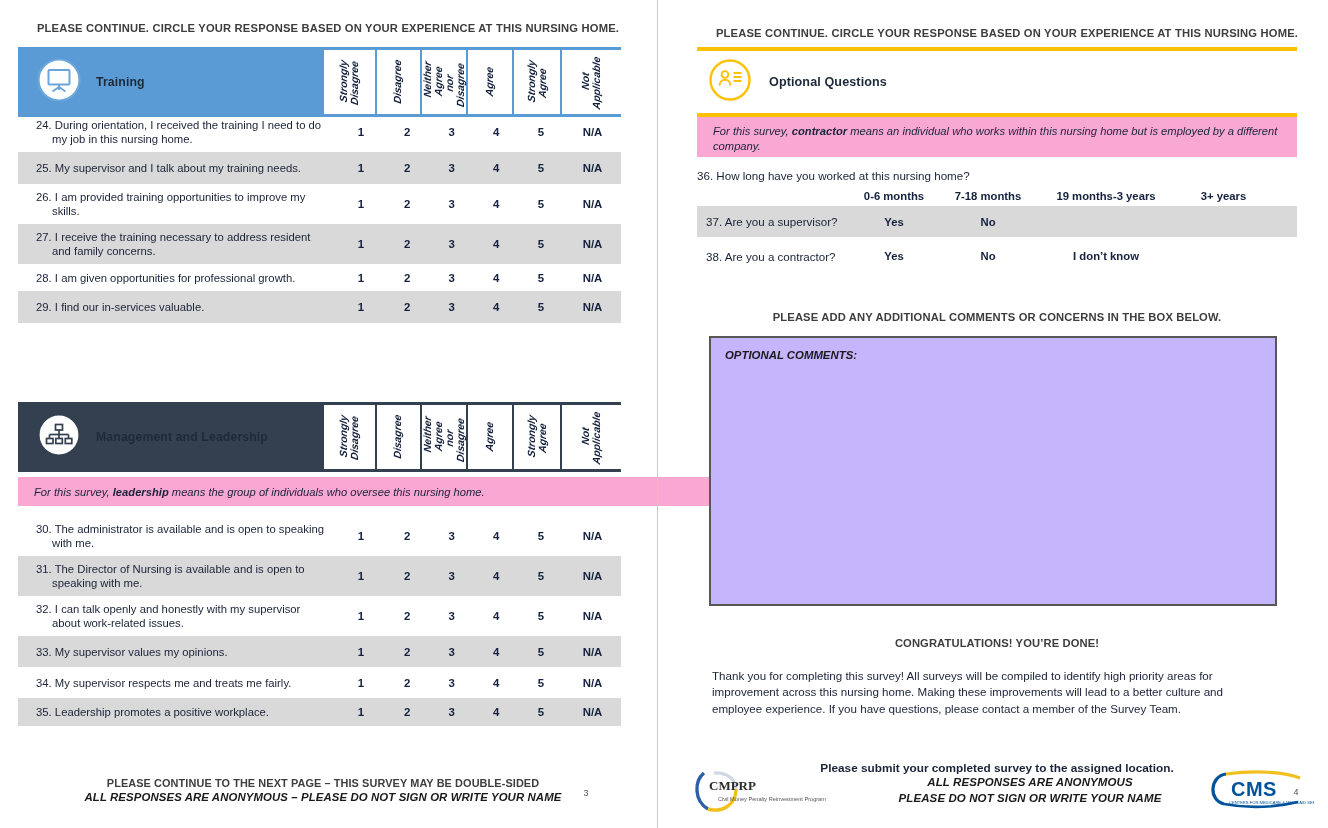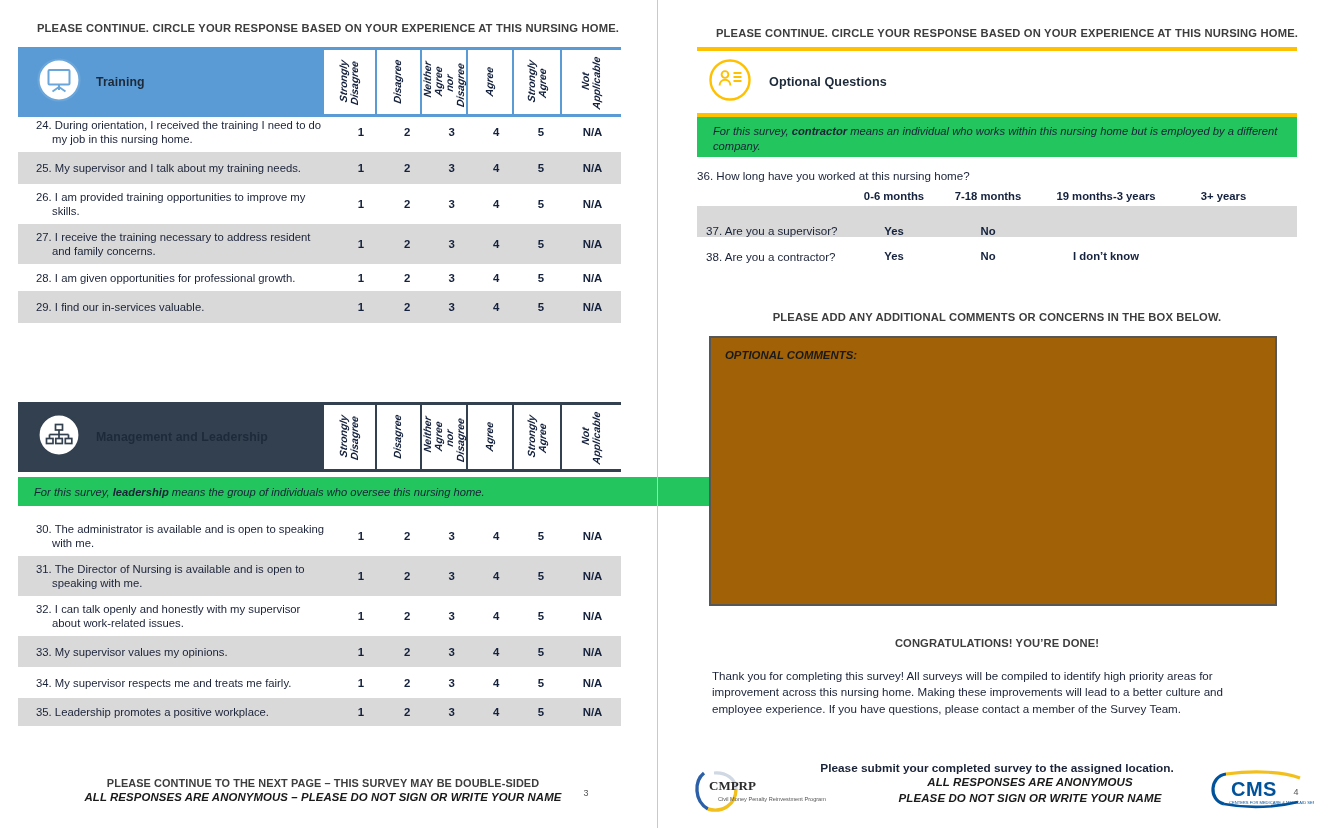--- a/index.html
+++ b/index.html
@@ -51,39 +51,39 @@
     padding:6px 6px 6px 18px;
   }
   .qrow .qtext .ind{display:block;padding-left:16px;text-indent:-16px;}
   .qrow .opt{
     text-align:center;font-size:11.4px;font-weight:bold;color:#14213d;
   }
   .shade{background:#d9d9d9;}
 
   
   .note{
-    background:#22c55e;font-size:11.2px;font-style:italic;color:#1a2238;
+    background:#f9a8d4;font-size:11.2px;font-style:italic;color:#1a2238;
     padding:8px 14px 8px 16px;line-height:1.3;box-sizing:border-box;
   }
   .note b{font-weight:bold;font-style:italic;}
 
   
   .foot-line1{font-size:10.9px;font-weight:bold;color:#3d3d3d;letter-spacing:.1px;text-align:center;}
   .foot-line2{font-size:11.4px;font-weight:bold;font-style:italic;color:#1a1a1a;letter-spacing:.1px;text-align:center;}
   .pagenum{font-size:9px;color:#555;}
 
   
   .opt-q{font-size:11.6px;color:#1a2238;}
   .optrow{display:flex;align-items:center;box-sizing:border-box;}
   .optrow .lbl{font-size:11.6px;color:#1a2238;}
   .optchoice{font-size:11.3px;font-weight:bold;color:#14213d;text-align:center;}
 
   .subhead{text-align:center;font-size:11.2px;font-weight:bold;color:#3d3d3d;letter-spacing:.15px;}
   .combox{
-    box-sizing:border-box;background:#a16207;border:2.5px solid #575757;
+    box-sizing:border-box;background:#c4b5fd;border:2.5px solid #575757;
   }
   .combox-label{font-size:11.4px;font-style:italic;font-weight:bold;color:#1a1a1a;padding:11px 0 0 14px;}
 
   .congrats{text-align:center;font-size:11.2px;font-weight:bold;color:#3d3d3d;letter-spacing:.12px;}
   .thanks{font-size:11.6px;line-height:1.42;color:#1a2238;}
   .submit{text-align:center;font-size:11.8px;font-weight:bold;color:#1a2238;}
 
   .logo-row{display:flex;align-items:center;}
   .anon{font-size:11.5px;font-weight:bold;font-style:italic;color:#1a1a1a;text-align:center;line-height:1.35;letter-spacing:.1px;}
 </style>
@@ -371,21 +371,21 @@
       <span>How long have you worked at this nursing home?</span>
     </div>
     <div style="position:absolute;left:40px;top:190px;width:600px;display:flex;">
       <div style="width:151px;"></div>
       <div class="optchoice" style="width:92px;">0-6 months</div>
       <div class="optchoice" style="width:96px;">7-18 months</div>
       <div class="optchoice" style="width:140px;">19 months-3 years</div>
       <div class="optchoice" style="width:95px;">3+ years</div>
     </div>
 
-    <div class="optrow shade" style="position:absolute;left:40px;top:206px;width:600px;height:31px;align-items:flex-end;">
+    <div class="optrow shade" style="position:absolute;left:40px;top:206px;width:600px;height:31px;">
       <div class="lbl" style="width:151px;padding-left:9px;box-sizing:border-box;">
         <span>37.</span>
         <span>Are you a supervisor?</span>
       </div>
       <div class="optchoice" style="width:92px;">Yes</div>
       <div class="optchoice" style="width:96px;">No</div>
       <div style="width:140px;"></div>
       <div style="width:95px;"></div>
     </div>
 

